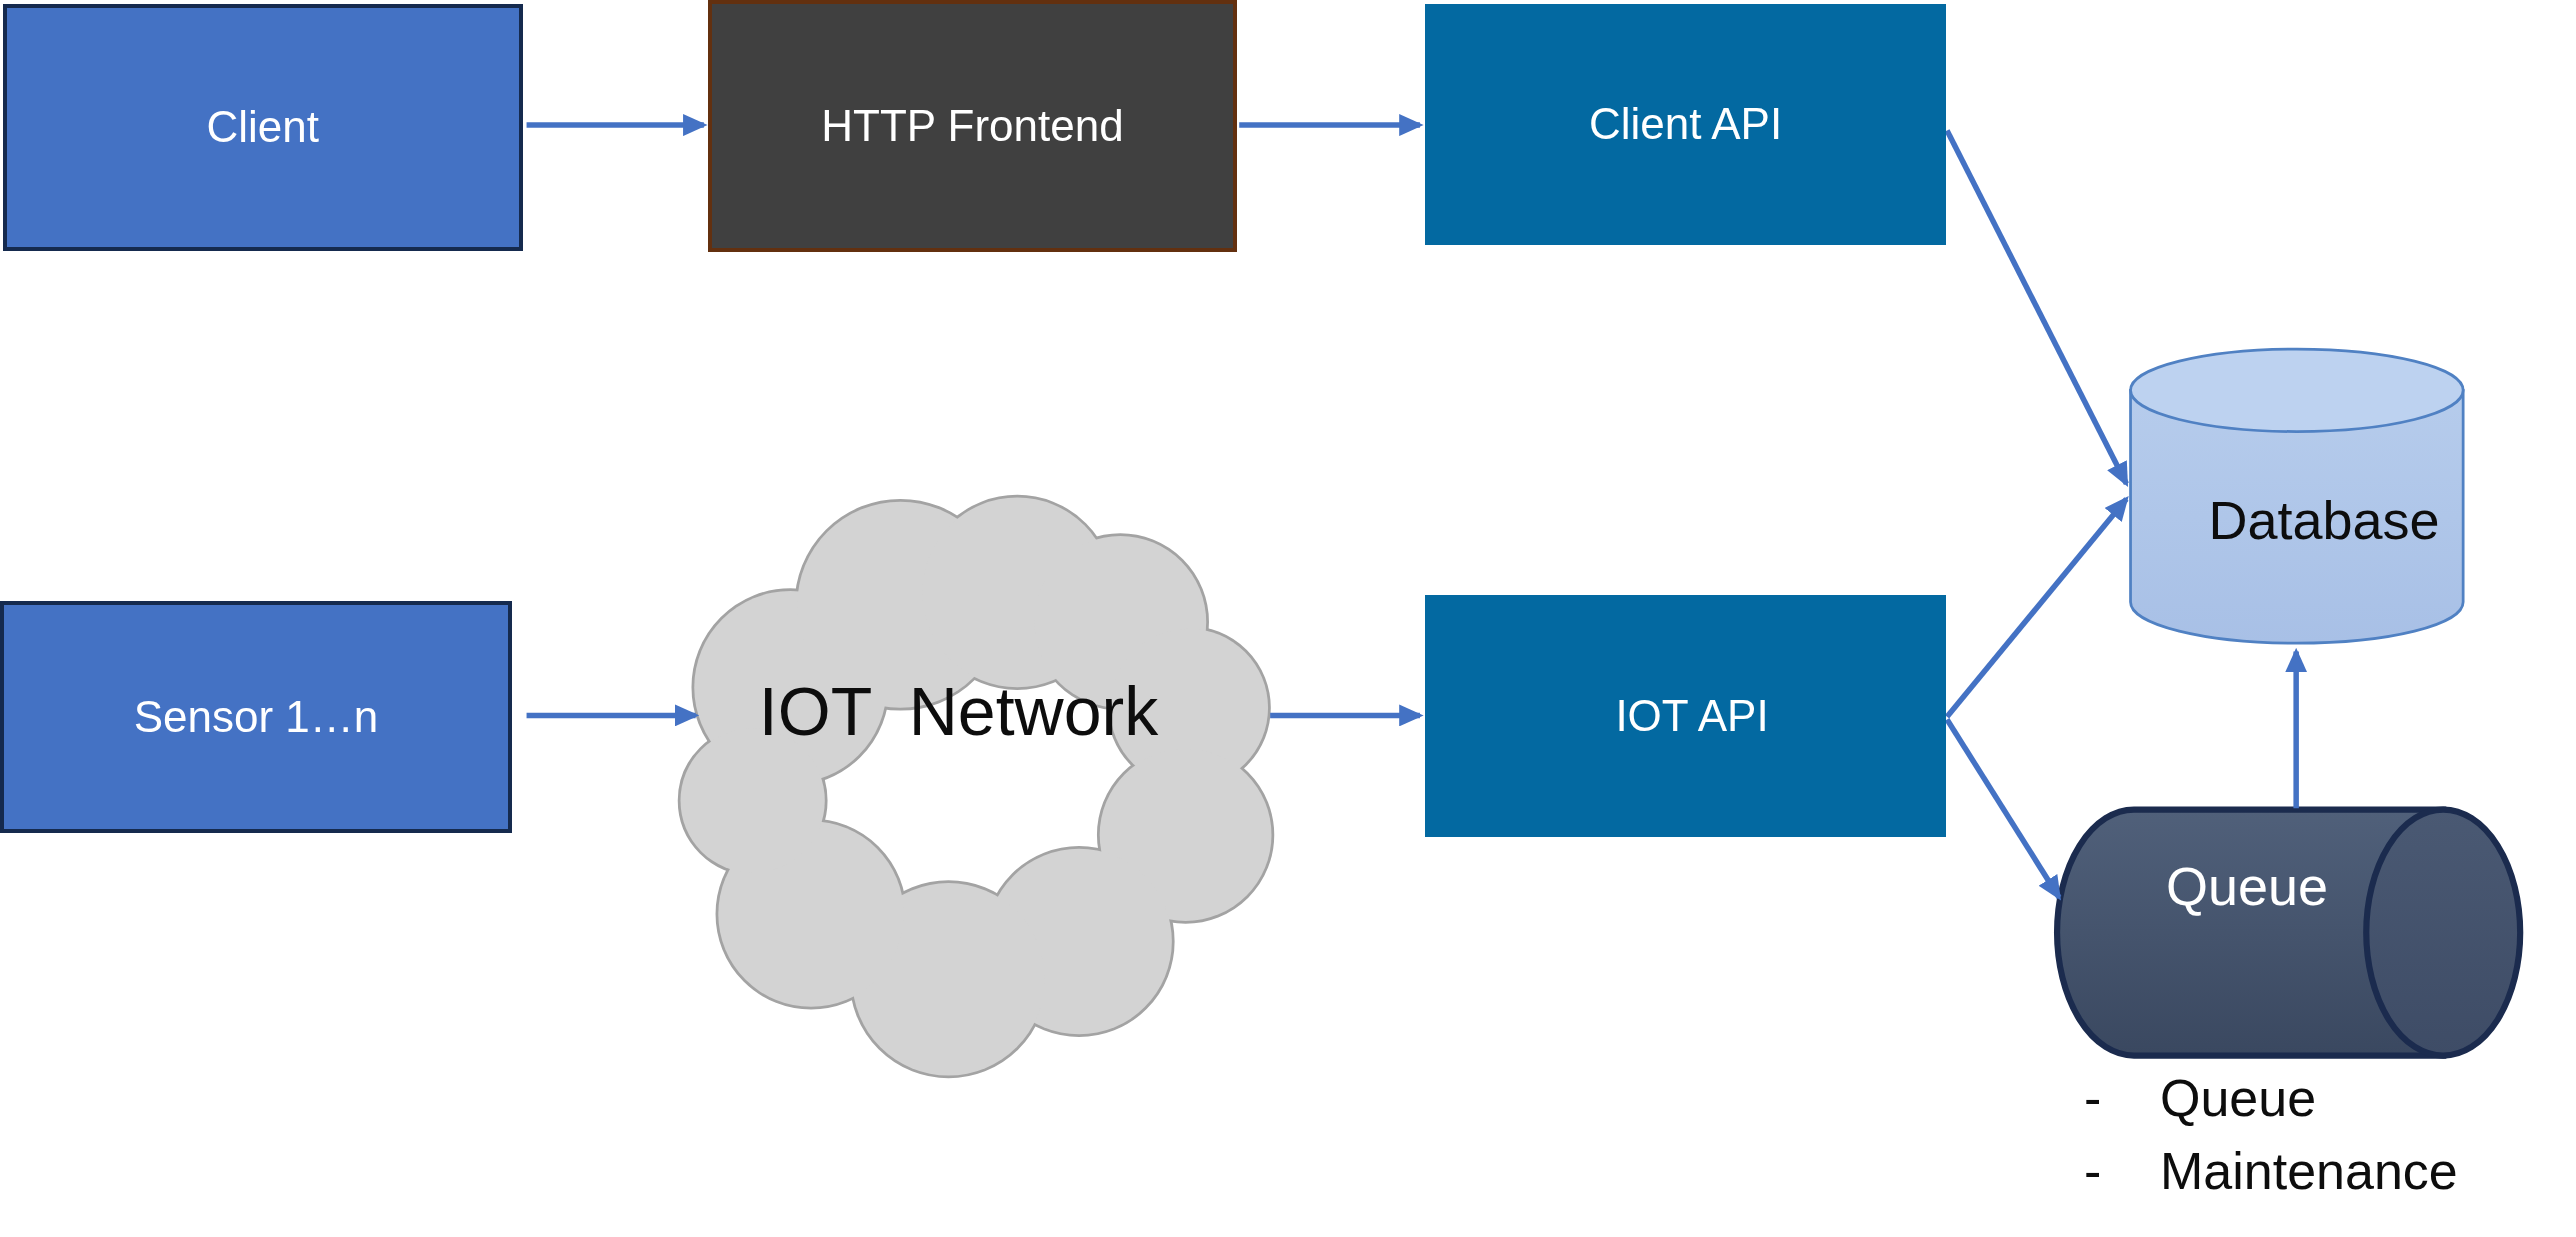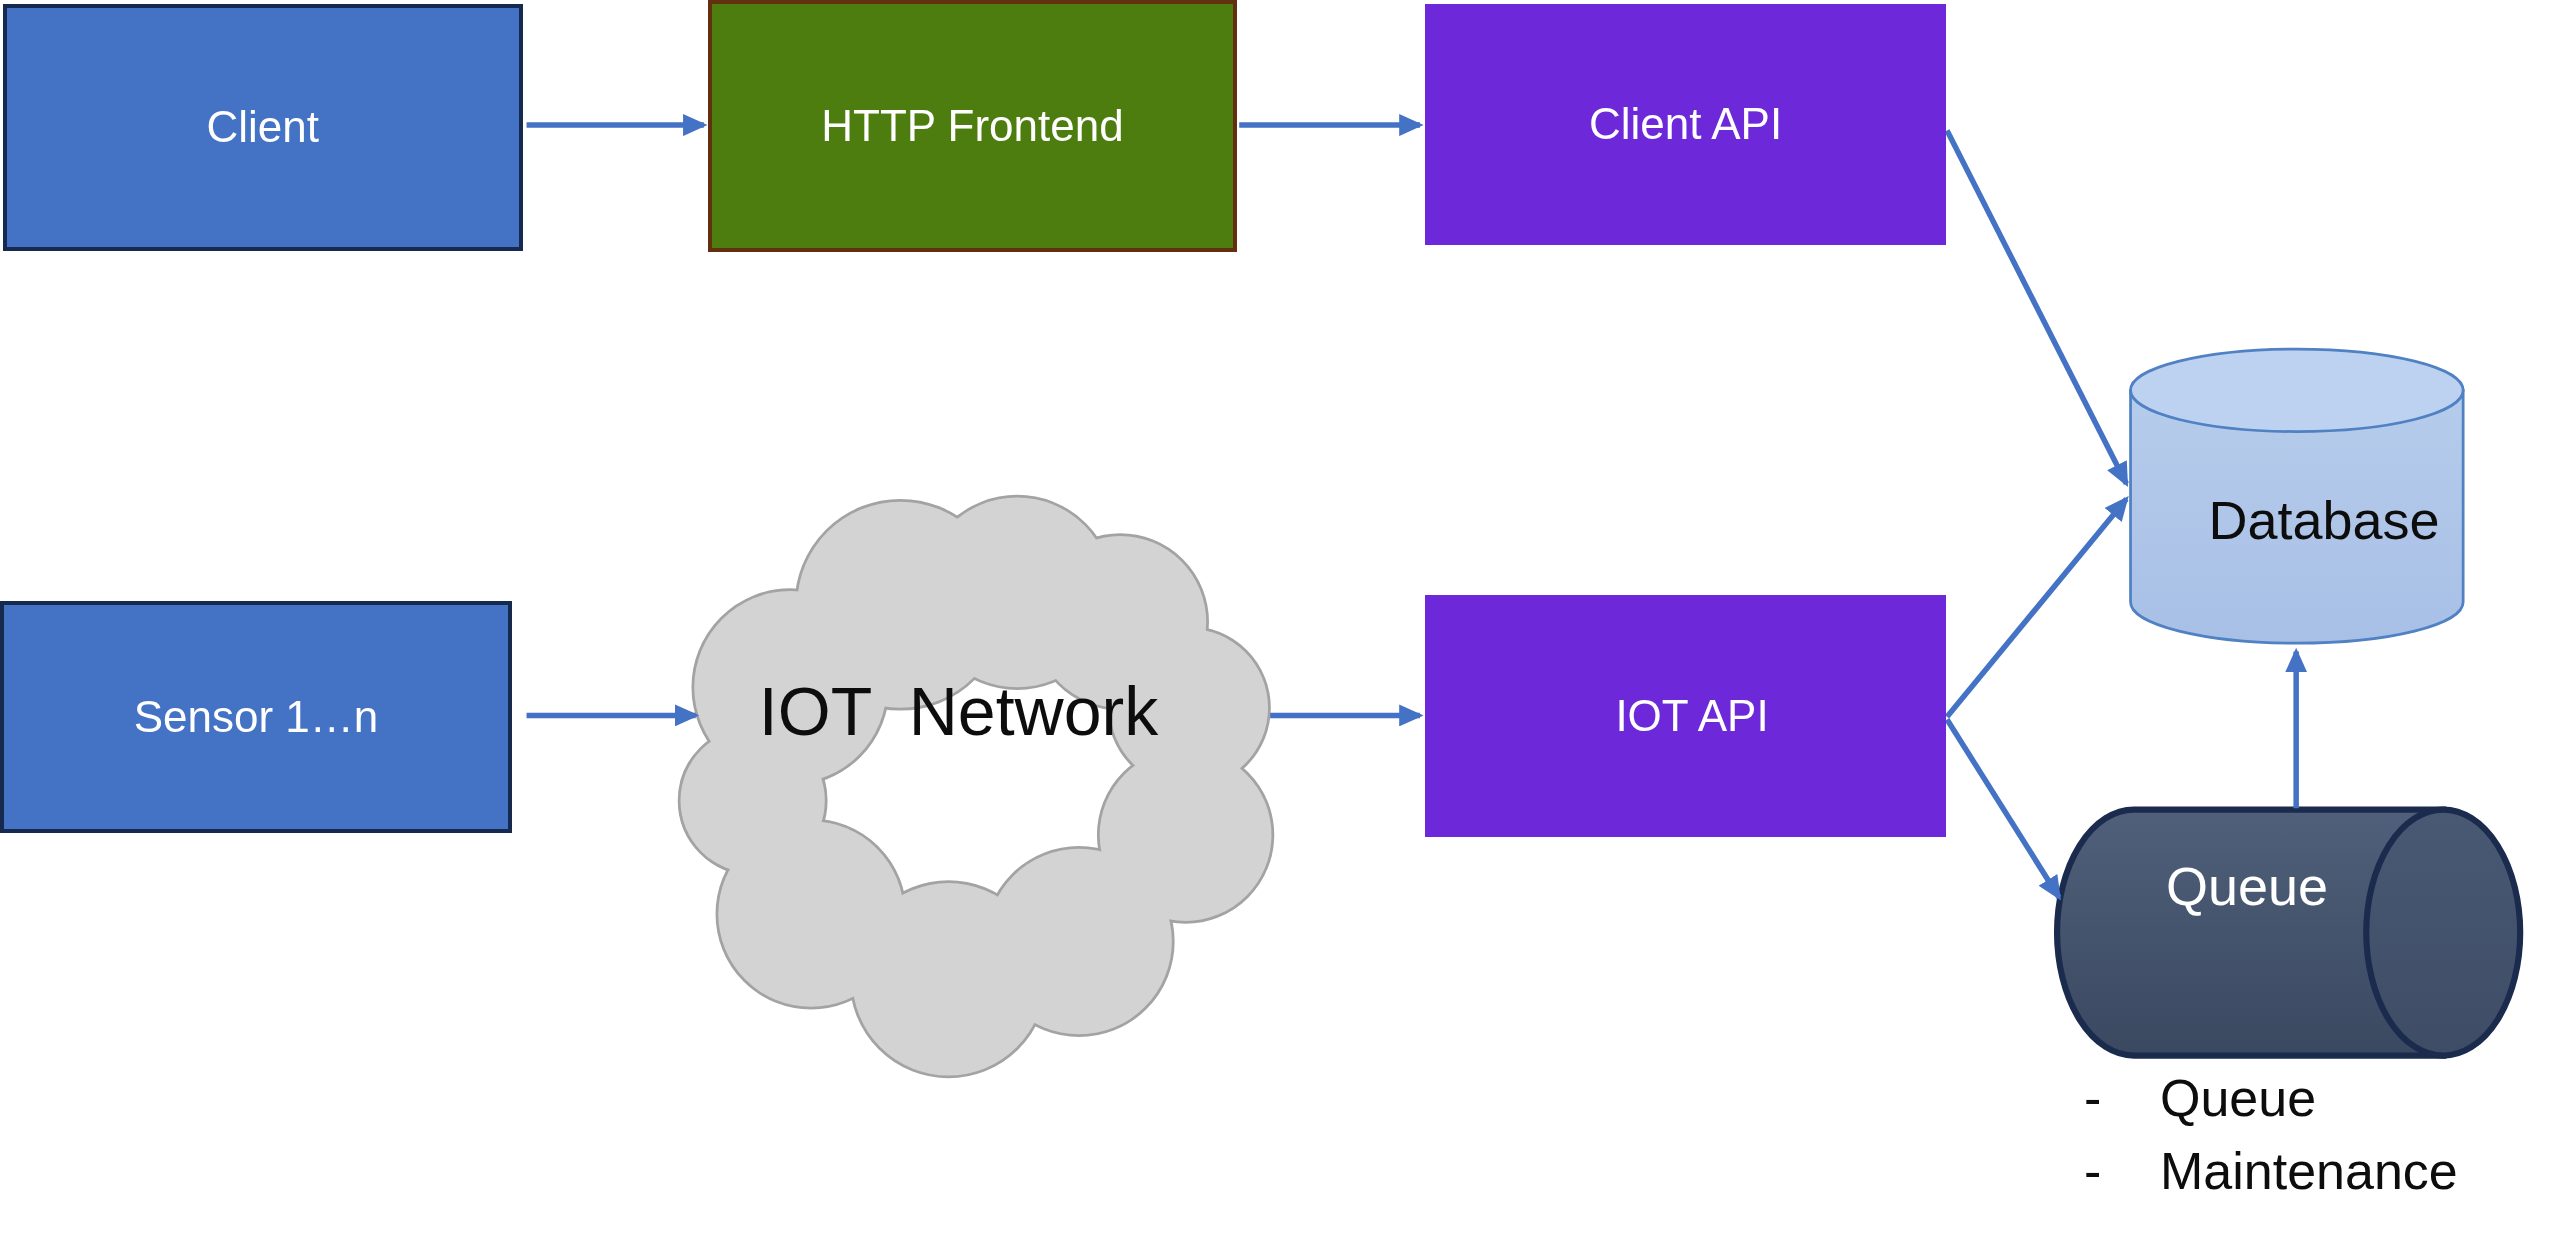--- a/index.html
+++ b/index.html
@@ -6,22 +6,22 @@
   .stage{
     position:relative;width:2576px;height:1237px;background:#ffffff;
     font-family:"Liberation Sans", sans-serif;overflow:hidden;
   }
   .layer{position:absolute;left:0;top:0;width:2576px;height:1237px;}
   .box{
     position:absolute;display:flex;align-items:center;justify-content:center;
     box-sizing:border-box;
   }
   .box-blue{background:#4472C4;border:4.1px solid #152A4E;}
-  .box-orange{background:#4d7c0f;border:4.1px solid #63300F;}
-  .box-green{background:#6d28d9;border:none;}
+  .box-orange{background:#404040;border:4.1px solid #63300F;}
+  .box-green{background:#0369a1;border:none;}
   .box-label{
     color:#ffffff;font-size:44px;line-height:1.1;text-align:center;white-space:pre;
   }
   .shape-label{
     position:absolute;display:flex;align-items:center;justify-content:center;
     font-size:54px;line-height:1.1;text-align:center;white-space:pre;
   }
   .label-dark{color:#0D0D0D;}
   .label-light{color:#ffffff;}
   .notes{

